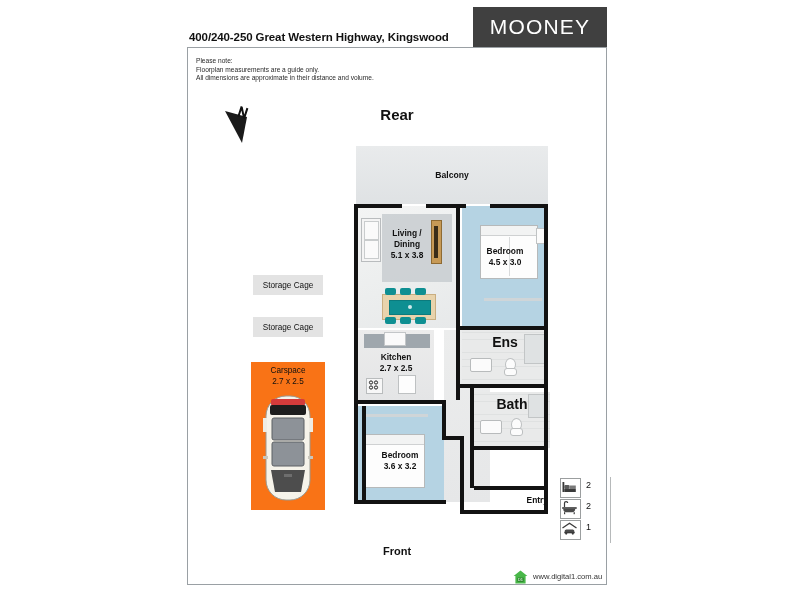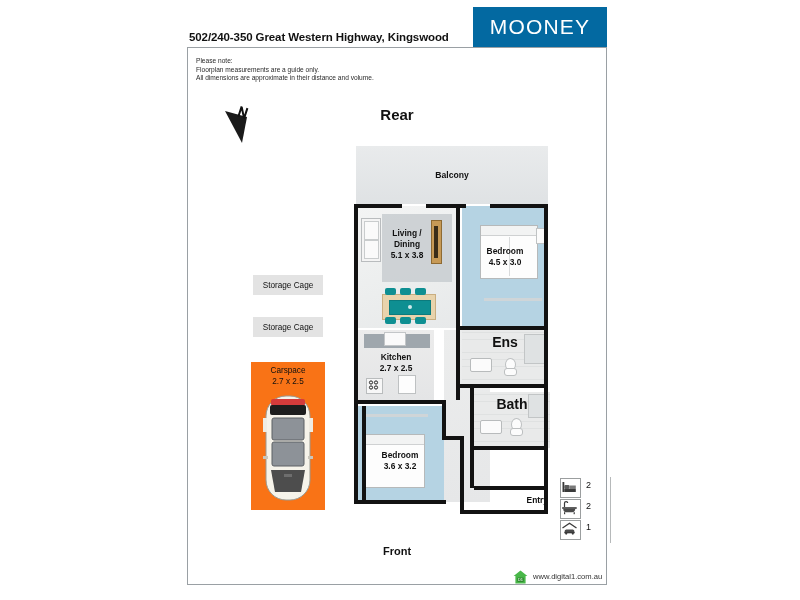--- a/index.html
+++ b/index.html
@@ -12,21 +12,21 @@
   #page{position:relative;width:800px;height:600px;}
 
   
   .addr{
     position:absolute;left:189px;top:31px;
     font-size:11.5px;font-weight:bold;letter-spacing:-0.1px;
     color:#111;white-space:nowrap;
   }
   .logo{
     position:absolute;left:473px;top:7px;width:134px;height:40px;
-    background:#0369a1;
+    background:#404040;
   }
   .logo span{
     display:block;text-align:center;line-height:40px;
     color:#ffffff;font-size:21px;letter-spacing:1.2px;
     font-family:"Liberation Sans", sans-serif;
   }
 
   
   .sheet{
     position:absolute;left:187px;top:47px;width:420px;height:538px;
@@ -169,21 +169,21 @@
   .fhouse{position:absolute;left:0;top:0;width:15px;height:14px;}
   .furl{position:absolute;left:20px;top:2px;font-size:7.6px;color:#333;white-space:nowrap;}
 
   svg{display:block;}
 </style>
 </head>
 <body>
 
 <div id="page">
 
-  <div class="addr">502/240-350 Great Western Highway, Kingswood</div>
+  <div class="addr">400/240-250 Great Western Highway, Kingswood</div>
 
   <div class="logo">
     <span>MOONEY</span>
   </div>
 
   <div class="sheet"></div>
 
   <div class="note">
     <div>Please note:</div>
     <div>Floorplan measurements are a guide only.</div>

